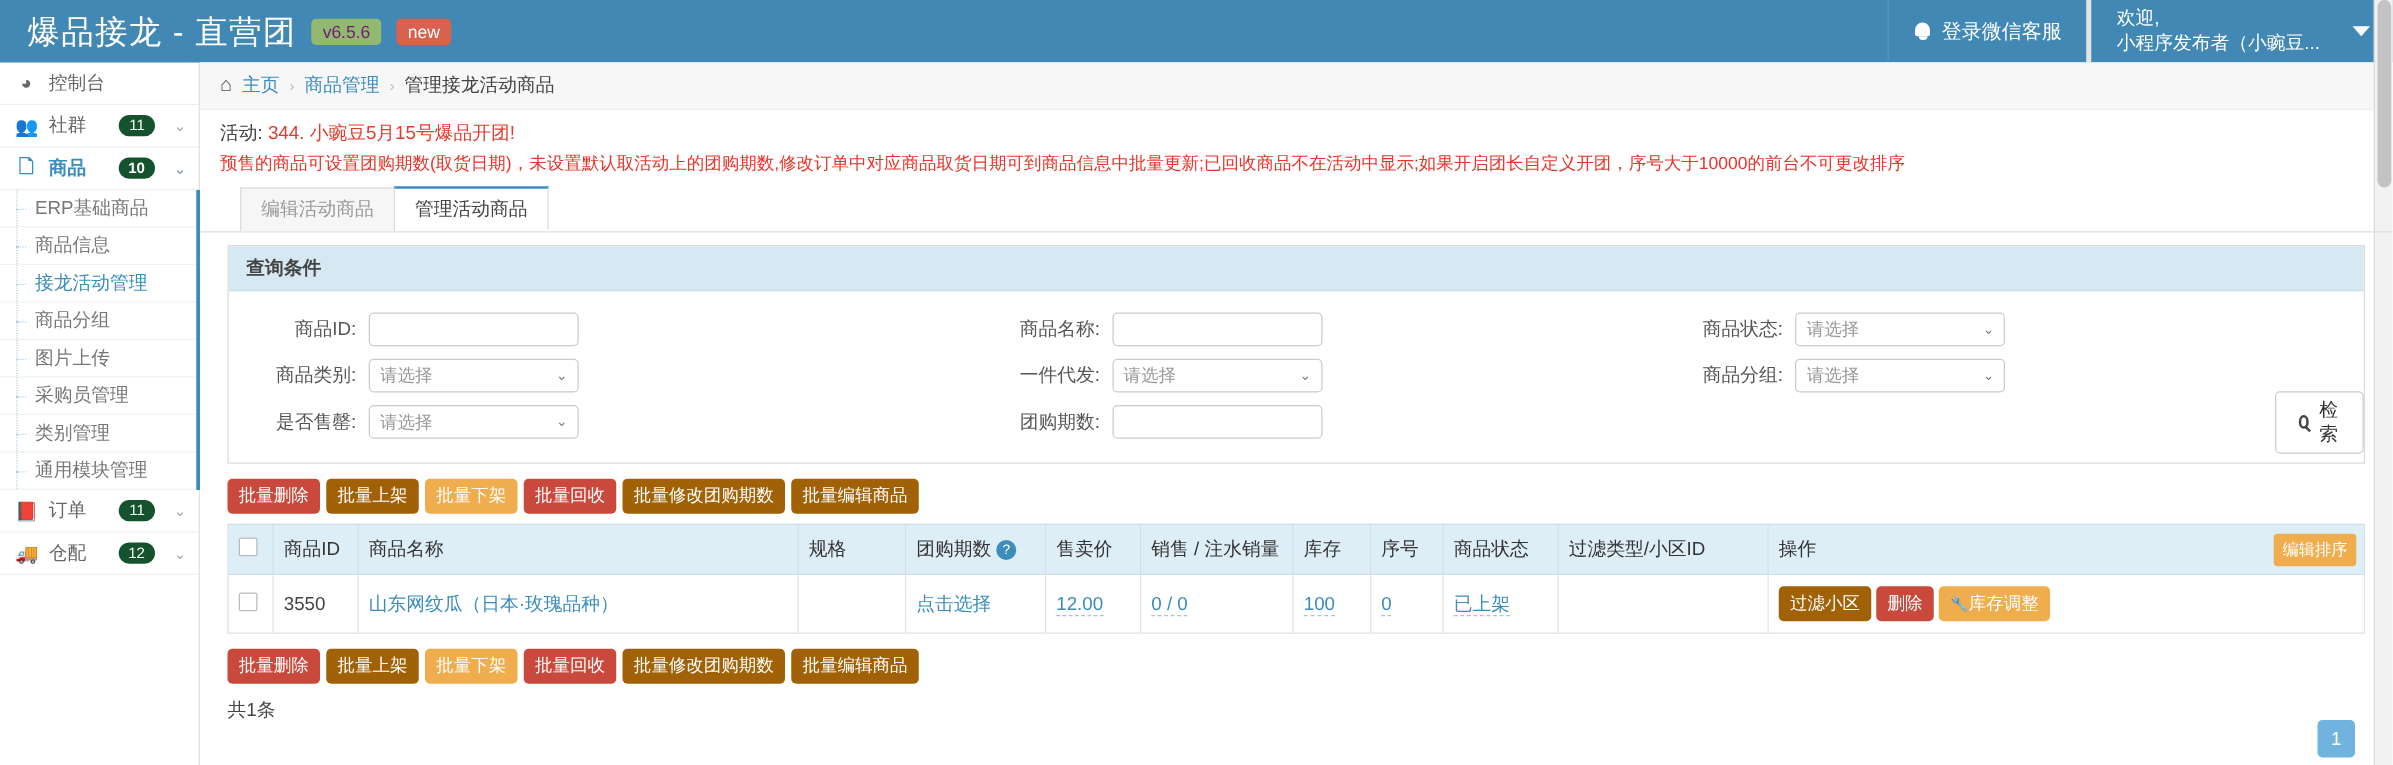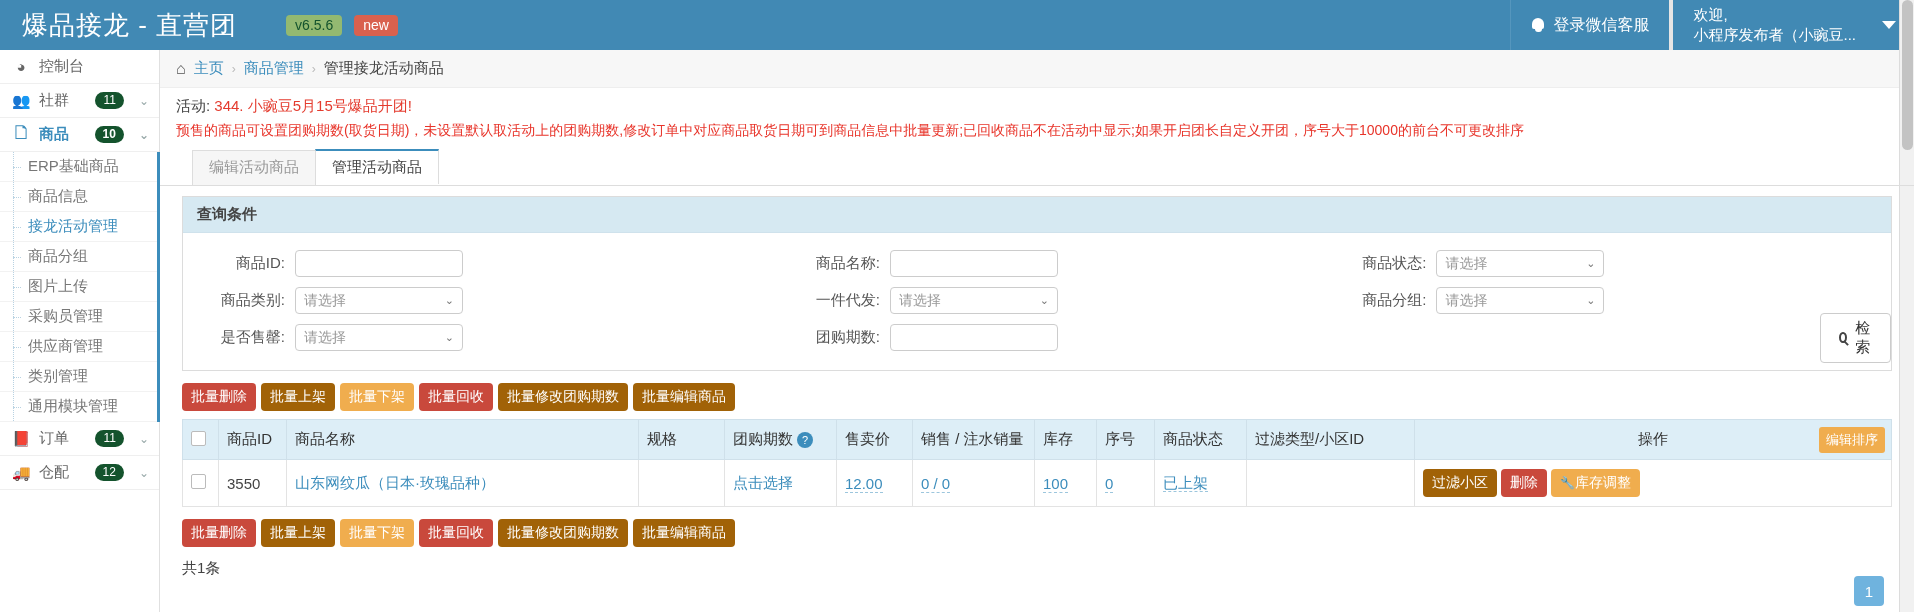--- a/index.html
+++ b/index.html
@@ -10,21 +10,21 @@
     font-size:17px;
     background:#fff;
     overflow:hidden;
     color:#333;
   }
 
   
   .header { height:50px; background:#4189b4; display:flex; align-items:stretch; position:relative; }
   .brand { display:flex; align-items:center; padding-left:22px; gap:12px; }
   .brand-title { color:#fff; font-size:26px; letter-spacing:1px; }
-  .badge-ver { background:#93b971; color:#14532d; font-size:14px; border-radius:4px; padding:2px 9px 3px;margin-left:37px; }
+  .badge-ver { background:#93b971; color:#701a75; font-size:14px; border-radius:4px; padding:2px 9px 3px; }
   .badge-new { background:#d9614e; color:#fff; font-size:14px; border-radius:4px; padding:2px 9px 3px; }
   .header-right { margin-left:auto; display:flex; align-items:stretch; }
   .wx-btn { display:flex; align-items:center; gap:8px; color:#fff; font-size:16px; padding:0 20px;
             border-left:1px solid #5596bd; }
   .bell { display:inline-block; width:14px; height:14px; position:relative; }
   .bell::before { content:""; position:absolute; left:1px; top:0; width:12px; height:11px;
       background:#fff; border-radius:6px 6px 2px 2px; }
   .bell::after { content:""; position:absolute; left:3.5px; top:11px; width:7px; height:3px;
       background:#fff; border-radius:0 0 4px 4px; }
   .user-box { display:flex; align-items:center; gap:26px; color:#fff; padding:0 18px 0 20px;
@@ -115,21 +115,21 @@
   thead th { background:#ddeef7; color:#333; font-weight:normal; text-align:left;
       padding:10px 8px; border:1px solid #cfe0ea; vertical-align:middle; }
   tbody td { padding:9px 8px; border:1px solid #e3e3e3; color:#444; vertical-align:middle; }
   .chk { width:15px; height:15px; border:1px solid #bbb; border-radius:2px; background:#fff;
       display:inline-block; }
   .lnk { color:#3c8dbc; }
   .lnk-dot { color:#3c8dbc; border-bottom:1px dashed #9cc6dd; }
   .qmark { display:inline-block; width:16px; height:16px; border-radius:50%; background:#3c8dbc;
       color:#fff; font-size:11px; text-align:center; line-height:16px; margin-left:4px;
       vertical-align:middle; }
-  .th-op { position:relative;text-align:center; }
+  .th-op { position:relative; }
   .btn-sort { position:absolute; right:6px; top:50%; transform:translateY(-50%);
       background:#f0ad4e; color:#fff; font-size:13px; border-radius:3px; padding:4px 7px; }
   .op-cell { display:flex; gap:4px; }
   .wrench { font-size:12px; }
   .total { padding:4px 0 0 22px; font-size:15px; color:#444; }
   .pager { position:absolute; right:30px; bottom:6px; }
   .page-num { background:#6fb3de; color:#fff; width:30px; height:30px; border-radius:4px;
       display:flex; align-items:center; justify-content:center; font-size:15px; }
 
   
@@ -199,23 +199,20 @@
         <span class="active-arrow"></span>
       </div>
       <div class="sub-item">
           <span>商品分组</span>
         </div>
       <div class="sub-item">
           <span>图片上传</span>
         </div>
       <div class="sub-item">
           <span>采购员管理</span>
-        </div>
-      <div class="sub-item">
-          <span>供应商管理</span>
         </div>
       <div class="sub-item">
           <span>类别管理</span>
         </div>
       <div class="sub-item">
           <span>通用模块管理</span>
         </div>
     </div>
 
     <div class="nav-item">

